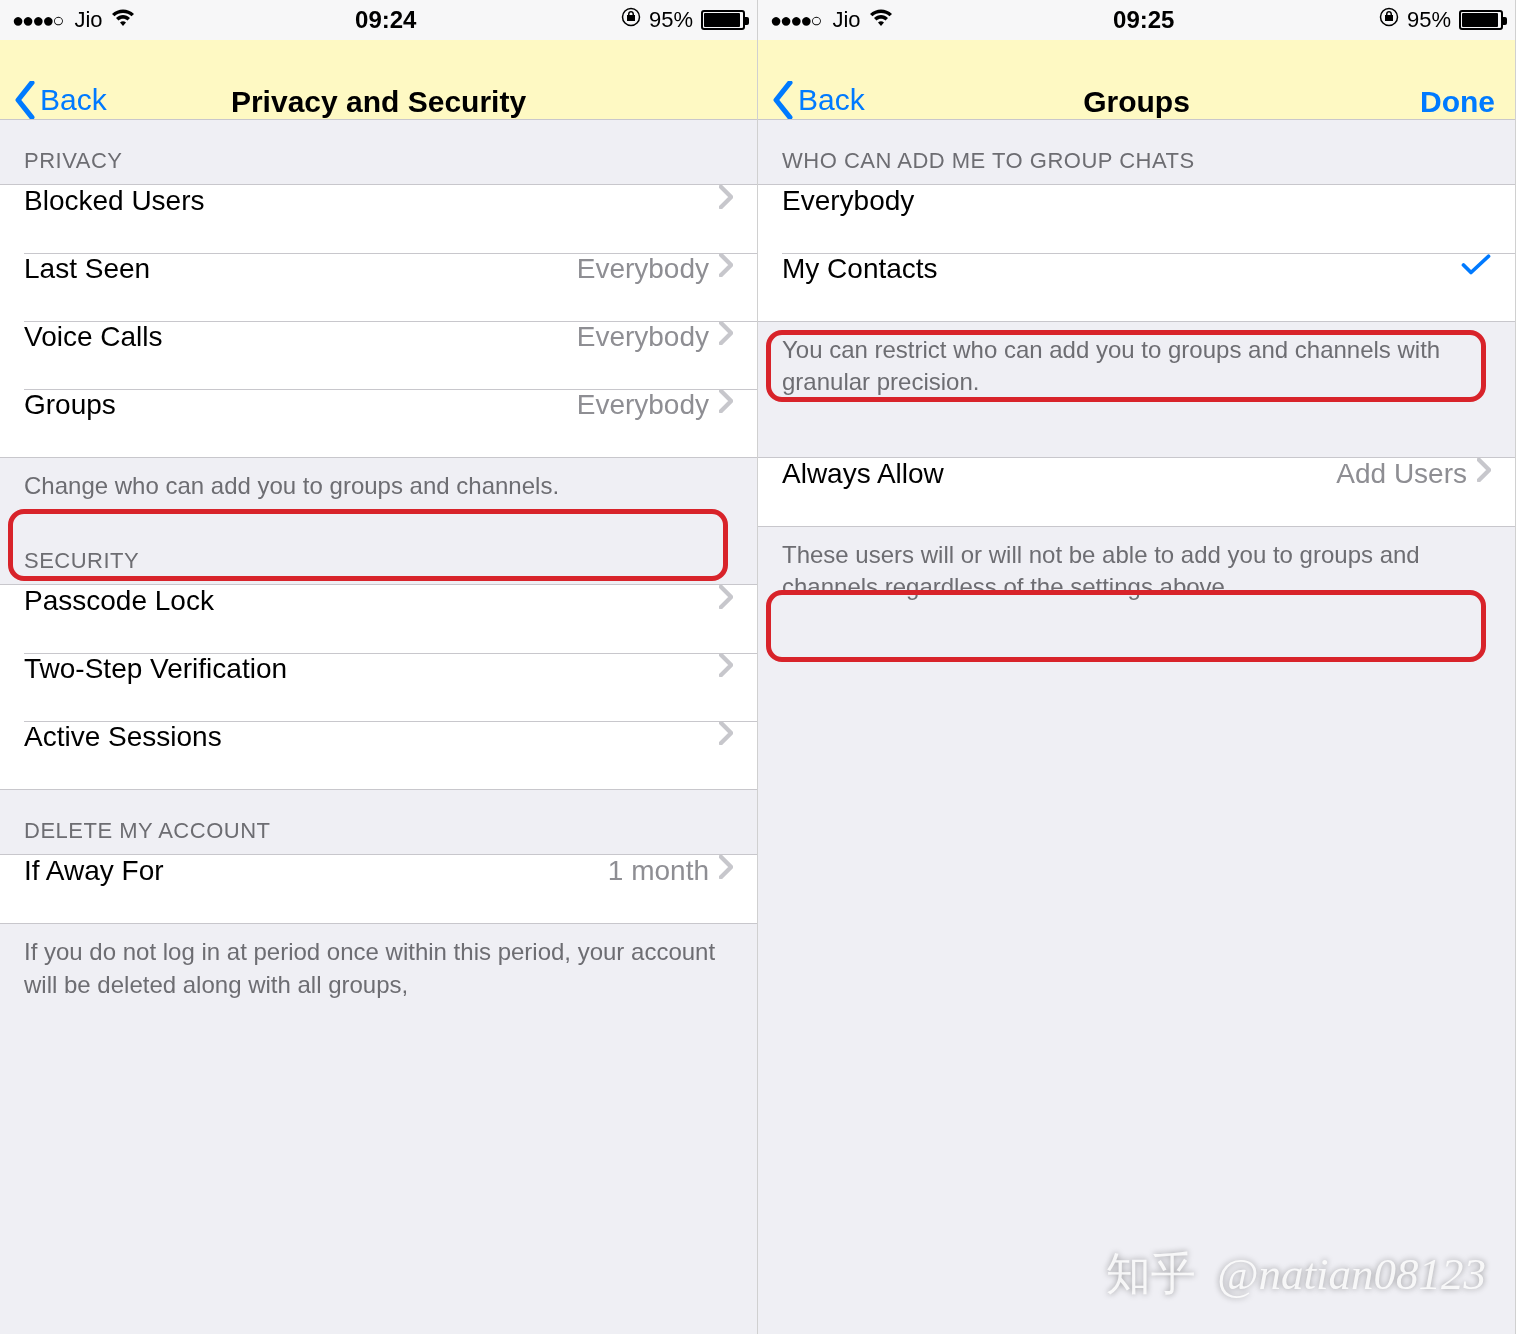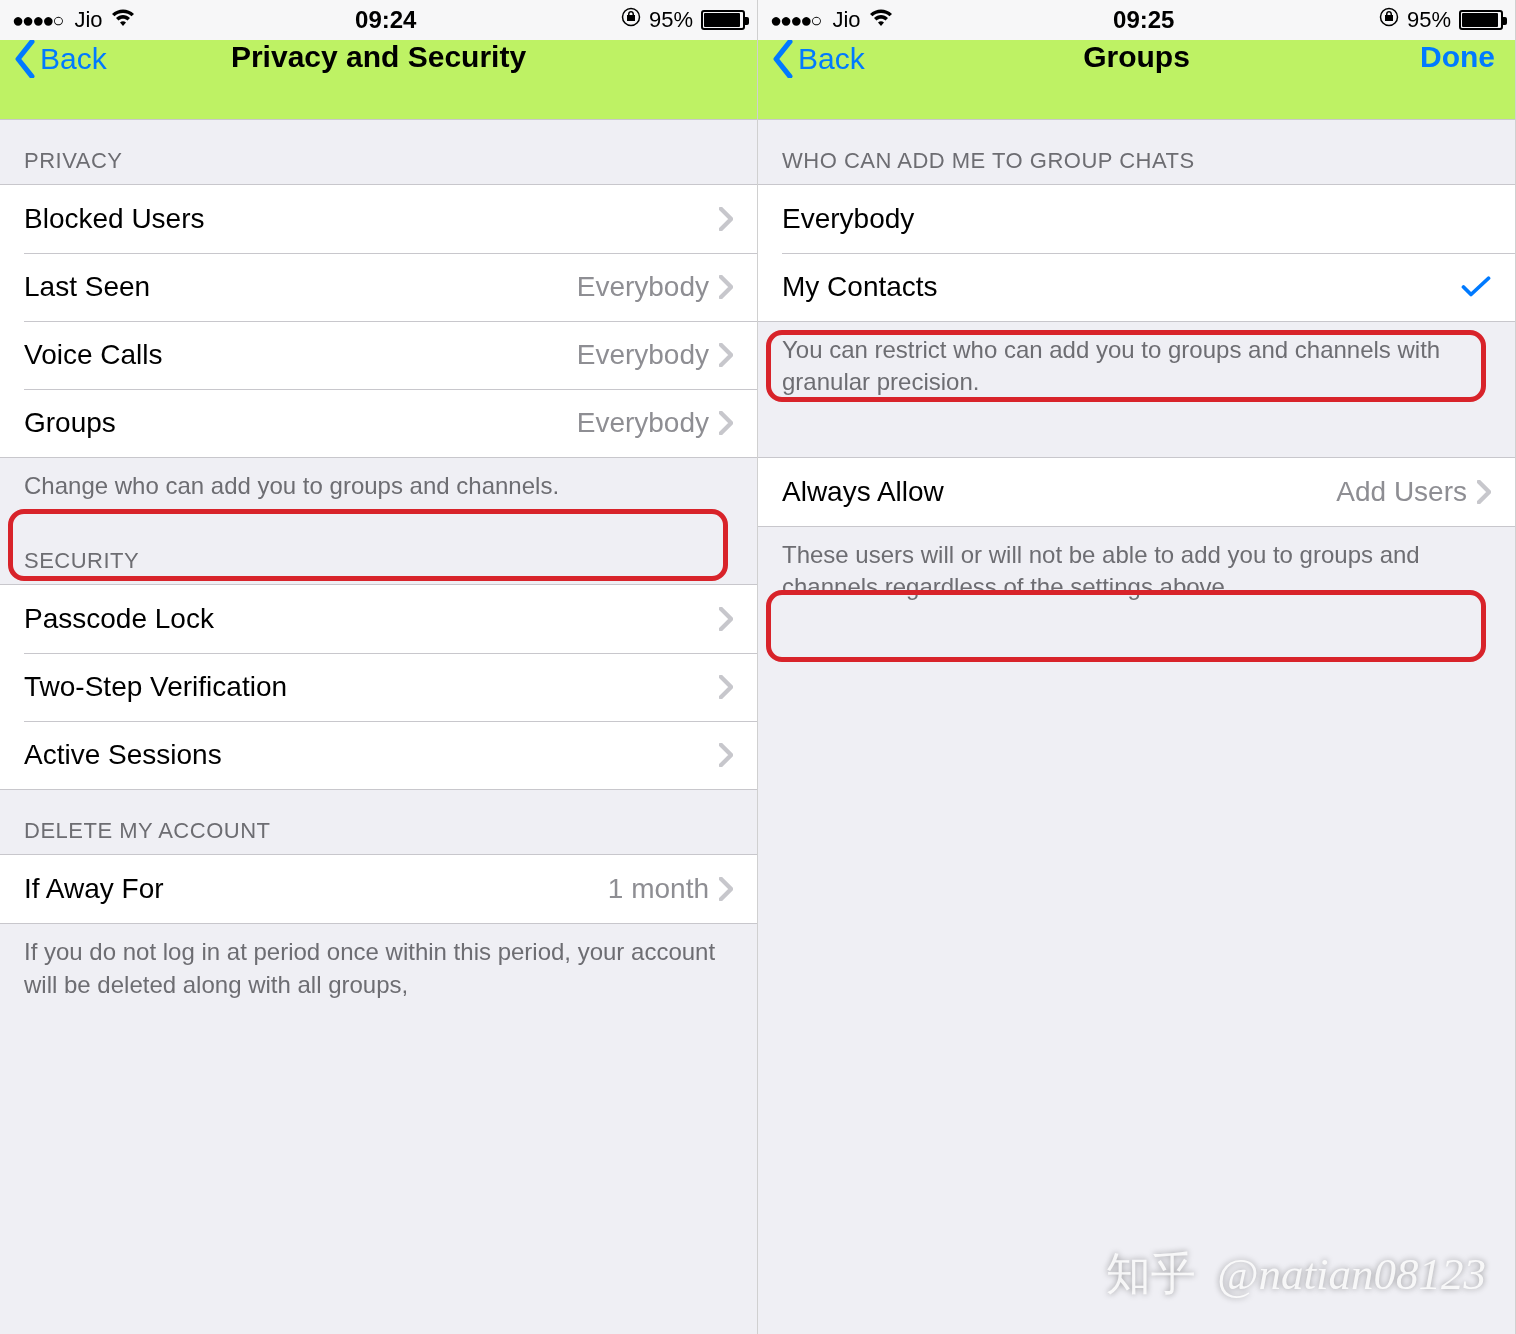--- a/index.html
+++ b/index.html
@@ -43,24 +43,24 @@
   }
   .battery::after {
     content: ""; position: absolute; right: -6px; top: 5px; width: 4px; height: 8px;
     background: #000; border-radius: 0 2px 2px 0;
   }
   .battery .fill { position: absolute; left: 1px; top: 1px; bottom: 1px; width: 90%; background: #000; border-radius: 1px;}
 
   
   .navbar {
     height: 80px;
-    background: #bef264;
+    background: #fef9c3;
     border-bottom: 1px solid #c8c7cc;
     display: flex;
-    align-items: flex-start;
+    align-items: flex-end;
     position: relative;
     padding: 0 14px;
   }
   .nav-back {
     display: flex; align-items: center; color: #007aff; font-size: 30px;
     cursor: pointer;
   }
   .nav-back svg { width: 22px; height: 38px; margin-right: 4px; }
   .nav-title {
     position: absolute; left: 0; right: 0; text-align: center;
@@ -87,21 +87,20 @@
     color: #6d6d72;
     line-height: 1.35;
   }
   .list {
     background: #fff;
     border-top: 1px solid #c8c7cc;
     border-bottom: 1px solid #c8c7cc;
   }
   .row {
     display: flex;
-    align-items: center;
     height: 68px;
     padding: 0 24px;
     position: relative;
     cursor: pointer;
   }
   .row + .row::before {
     content: "";
     position: absolute; left: 24px; right: 0; top: 0;
     height: 1px; background: #c8c7cc;
   }

